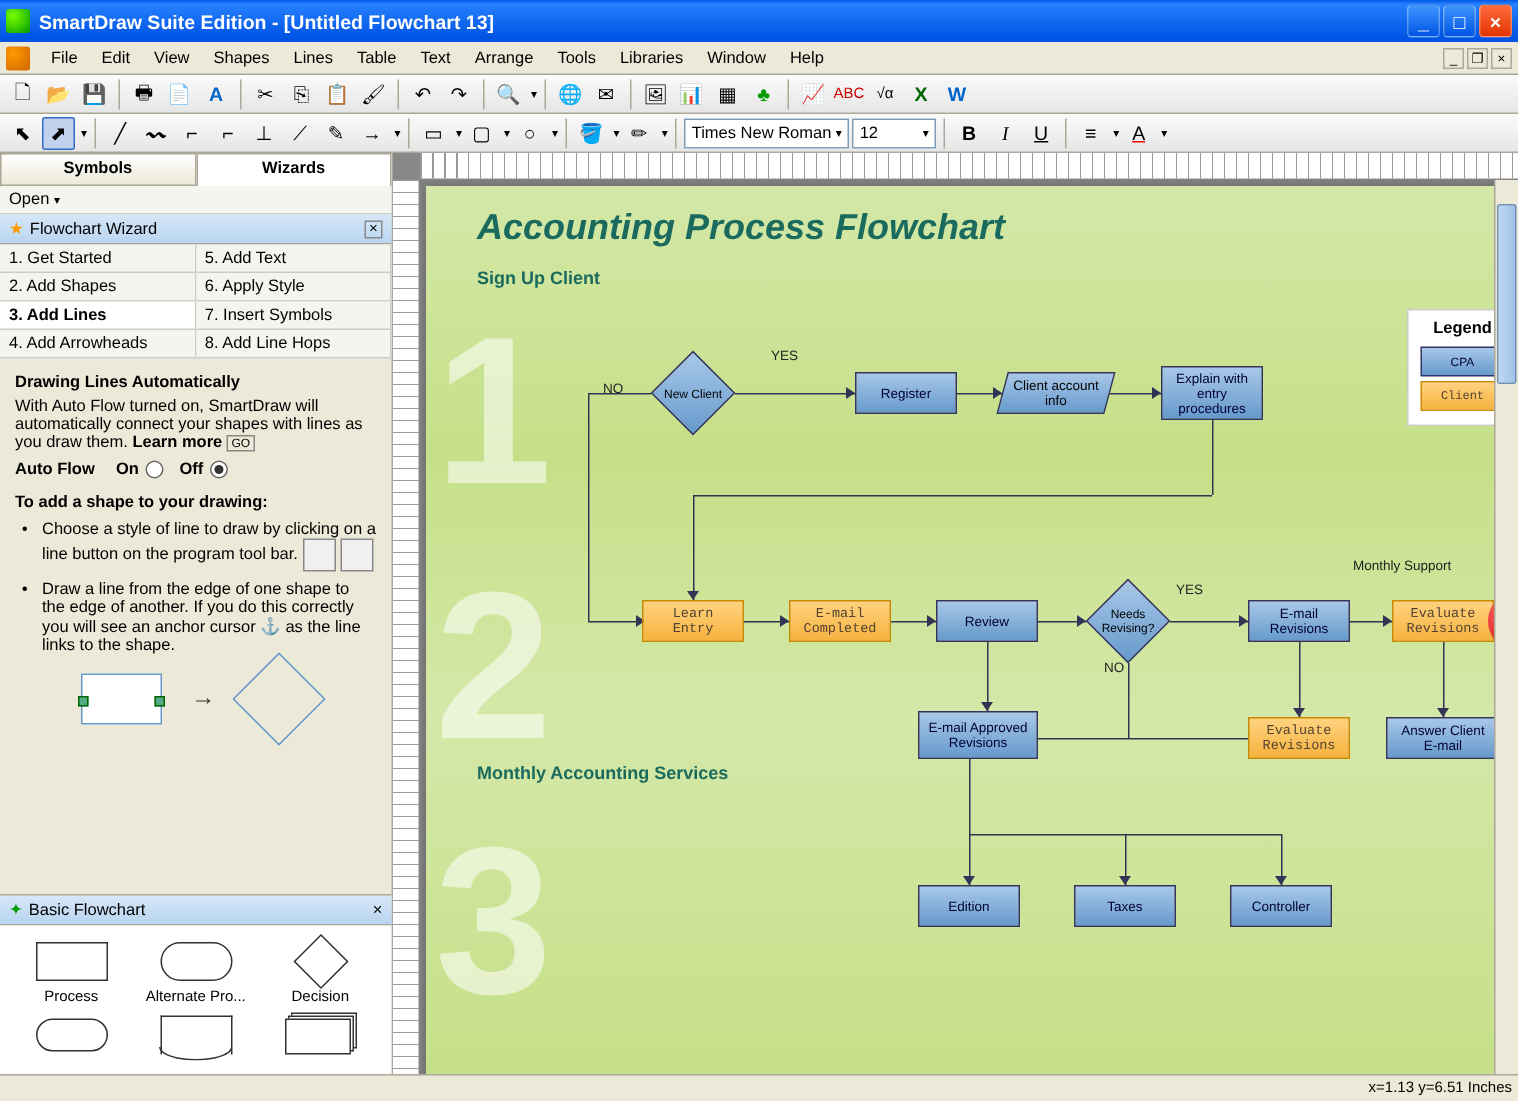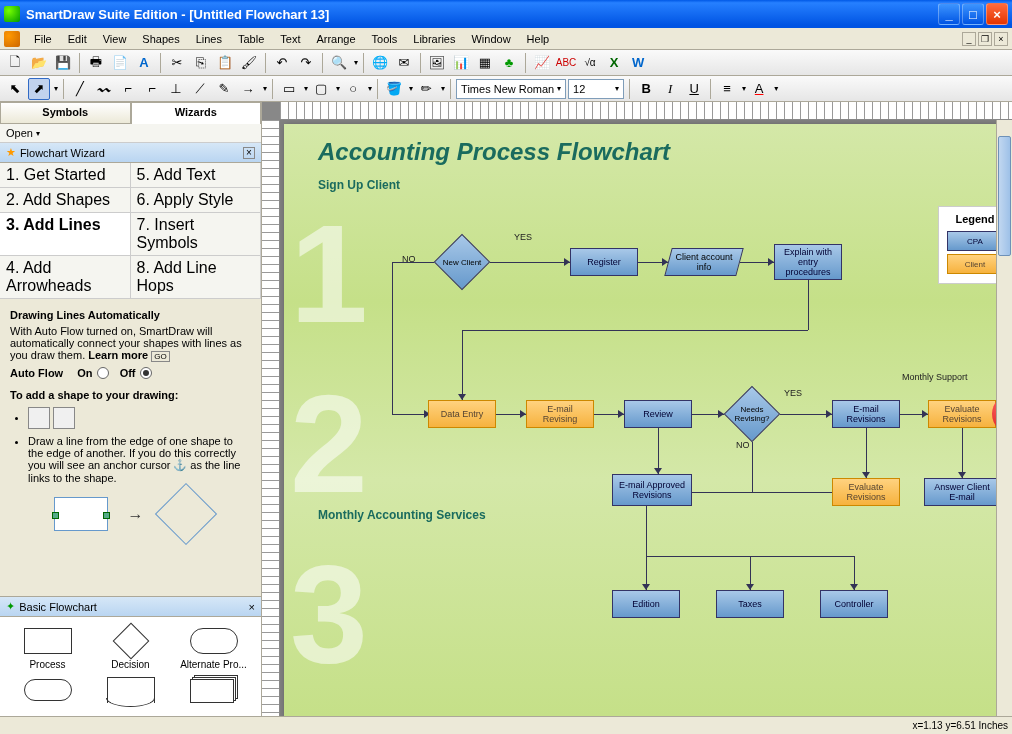--- a/index.html
+++ b/index.html
@@ -33,21 +33,21 @@
 
 
 .sidebar { width: 262px; background: #ece9d8; border-right: 1px solid #aca899; display: flex; flex-direction: column; }
 .tabs { display: flex; height: 22px; background: #ece9d8; }
 .tab { flex: 1; border: 1px solid #aca899; background: linear-gradient(to bottom, #fff, #ece9d8); text-align: center; padding: 3px 4px; cursor: pointer; font-weight: bold; font-size: 11px; }
 .tab.active { background: white; border-bottom: none; }
 .panel-hdr { background: linear-gradient(to bottom, #d6e7f7, #b9d5f1); padding: 3px 6px; border-bottom: 1px solid #aca899; display: flex; align-items: center; font-size: 11px; }
 .panel-hdr .star { color: #f90; margin-right: 4px; }
 .panel-hdr .close-x { margin-left: auto; font-size: 10px; cursor: pointer; border: 1px solid #888; width: 12px; height: 12px; display: flex; align-items: center; justify-content: center; }
 .wiz-steps { display: grid; grid-template-columns: 1fr 1fr; }
-.wiz-step { padding: 3px 6px; border-bottom: 1px solid #ccc; border-right: 1px solid #ccc; cursor: pointer; font-size: 16px; background: #f5f5f0; }
+.wiz-step { padding: 3px 6px; border-bottom: 1px solid #ccc; border-right: 1px solid #ccc; cursor: pointer; font-size: 11px; background: #f5f5f0; }
 .wiz-step.active { font-weight: bold; background: #fff; }
 .wiz-body { padding: 10px; font-size: 11px; flex: 1; overflow: hidden; }
 .wiz-body h4 { font-size: 11px; margin-bottom: 4px; }
 .wiz-body p { margin-bottom: 6px; }
 .autoflow { display: flex; align-items: center; gap: 4px; margin: 6px 0 10px; font-weight: bold; }
 .radio { width: 12px; height: 12px; border: 1px solid #666; border-radius: 50%; display: inline-flex; align-items: center; justify-content: center; background: white; }
 .radio.on::after { content: ''; width: 6px; height: 6px; background: #333; border-radius: 50%; }
 .line-btns { display: inline-flex; gap: 3px; vertical-align: middle; }
 .line-btn { width: 22px; height: 22px; border: 1px solid #888; background: #f0f0f0; }
 .diagram-shapes { display: flex; gap: 20px; align-items: center; margin-top: 8px; justify-content: center; }
@@ -85,21 +85,21 @@
 .ruler-v::before { content: ''; position: absolute; inset: 0; background: repeating-linear-gradient(to bottom, #333 0, #333 1px, transparent 1px, transparent 8px); opacity: 0.5; }
 .canvas { flex: 1; background: #808080; overflow: hidden; position: relative; }
 .page { position: absolute; left: 4px; top: 4px; right: 0; bottom: 0; background: linear-gradient(to bottom, #d4e8a8 0%, #c5e088 30%, #d4e8a8 60%, #c5e088 100%); box-shadow: 2px 2px 6px rgba(0,0,0,0.4); }
 .page h1 { color: #1a6b5e; font-family: 'Arial Black', sans-serif; font-size: 24px; padding: 14px 0 6px 34px; font-style: italic; }
 .section-label { color: #1a6b5e; font-weight: bold; font-size: 12px; padding-left: 34px; }
 .bignum { position: absolute; font-size: 140px; font-weight: bold; color: rgba(255,255,255,0.55); font-family: Arial; line-height: 1; }
 
 
 .fc { position: absolute; font-size: 9px; text-align: center; display: flex; align-items: center; justify-content: center; padding: 2px 4px; }
 .fc-box { background: linear-gradient(to bottom, #a8c8e8, #6699cc); border: 1px solid #336; color: #003; width: 68px; height: 28px; }
-.fc-orange { background: linear-gradient(to bottom, #ffd27f, #f6b23e); border: 1px solid #c80; color: #543; width: 68px; height: 28px; }
+.fc-orange { background: linear-gradient(to bottom, #ffd27f, #f6b23e); border: 1px solid #c80; color: #543; width: 68px; height: 28px; font-family: Liberation Mono, monospace; }
 .fc-diam-wrap { width: 56px; height: 56px; }
 .fc-diam { width: 40px; height: 40px; background: linear-gradient(to bottom right, #a8c8e8, #6699cc); border: 1px solid #336; transform: rotate(45deg); position: absolute; left: 8px; top: 8px; }
 .fc-diam-txt { position: absolute; inset: 0; display: flex; align-items: center; justify-content: center; font-size: 8px; }
 .fc-para { background: linear-gradient(to bottom, #a8c8e8, #6699cc); border: 1px solid #336; width: 72px; height: 28px; transform: skewX(-15deg); }
 .fc-para span { transform: skewX(15deg); display: block; font-size: 9px; }
 .fc-lbl { position: absolute; font-size: 9px; color: #222; }
 .fc-line { position: absolute; background: #335; }
 .fc-line.h { height: 1px; }
 .fc-line.v { width: 1px; }
 .fc-arrow { position: absolute; width: 0; height: 0; }
@@ -267,21 +267,21 @@
       <p><span>With Auto Flow turned on, SmartDraw will automatically connect your shapes with lines as you draw them. </span><b>Learn more</b> <span style="border:1px solid #888;padding:0 2px;font-size:8px">GO</span></p>
       <div class="autoflow">
         <span>Auto Flow</span>&nbsp;&nbsp;
         <span>On</span>
         <span class="radio"></span>&nbsp;
         <span>Off</span>
         <span class="radio on"></span>
       </div>
       <p><b>To add a shape to your drawing:</b></p>
       <ul class="bullets">
-        <li>
+        <li><span>Choose a style of line to draw by clicking on a line button on the program tool bar.</span>
           <span class="line-btns">
               <span class="line-btn"></span>
               <span class="line-btn"></span>
             </span>
         </li>
         <li><span>Draw a line from the edge of one shape to the edge of another. If you do this correctly you will see an anchor cursor </span><span>⚓</span><span> as the line links to the shape.</span></li>
       </ul>
       <div class="diagram-shapes">
         <div class="shape-rect"></div>
         <div class="arrow-between">→</div>
@@ -295,29 +295,29 @@
     </div>
     <div class="palette">
       <div class="pal-item">
           <div class="pal-shape">
             <div class="pal-rect"></div>
           </div>
           <div class="pal-label">Process</div>
         </div>
       <div class="pal-item">
           <div class="pal-shape">
+            <div class="pal-round"></div>
+          </div>
+          <div class="pal-label">Alternate Pro...</div>
+        </div>
+      <div class="pal-item">
+          <div class="pal-shape">
             <div class="pal-diam"></div>
           </div>
           <div class="pal-label">Decision</div>
-        </div>
-      <div class="pal-item">
-          <div class="pal-shape">
-            <div class="pal-round"></div>
-          </div>
-          <div class="pal-label">Alternate Pro...</div>
         </div>
       <div class="pal-item">
           <div class="pal-shape">
             <div class="pal-term"></div>
           </div>
           <div class="pal-label"></div>
         </div>
       <div class="pal-item">
           <div class="pal-shape">
             <div class="pal-doc"></div>
@@ -370,22 +370,22 @@
             <div class="fc-arrow r" style="left:484px;top:134px"></div>
           <div class="fc-line h" style="left:108px;top:138px;width:42px"></div>
           <div class="fc-line v" style="left:108px;top:138px;height:152px"></div>
           <div class="fc-line h" style="left:108px;top:290px;width:38px"></div>
             <div class="fc-arrow r" style="left:140px;top:286px"></div>
           <div class="fc-line v" style="left:524px;top:156px;height:50px"></div>
           <div class="fc-line h" style="left:178px;top:206px;width:346px"></div>
           <div class="fc-line v" style="left:178px;top:206px;height:70px"></div>
             <div class="fc-arrow d" style="left:174px;top:270px"></div>
 
-          <div class="fc fc-orange" style="left:144px;top:276px">Data Entry</div>
-          <div class="fc fc-orange" style="left:242px;top:276px">E-mail Revising</div>
+          <div class="fc fc-orange" style="left:144px;top:276px">Learn Entry</div>
+          <div class="fc fc-orange" style="left:242px;top:276px">E-mail Completed</div>
           <div class="fc fc-box" style="left:340px;top:276px">Review</div>
           <div class="fc fc-diam-wrap" style="left:440px;top:262px">
               <div class="fc-diam"></div>
               <div class="fc-diam-txt">Needs Revising?</div>
             </div>
           <div class="fc-lbl" style="left:500px;top:264px">YES</div>
           <div class="fc-lbl" style="left:452px;top:316px">NO</div>
           <div class="fc fc-box" style="left:548px;top:276px">E-mail Revisions</div>
           <div class="fc fc-orange" style="left:644px;top:276px">Evaluate Revisions</div>
           <div class="fc-lbl" style="left:618px;top:248px">Monthly Support</div>

